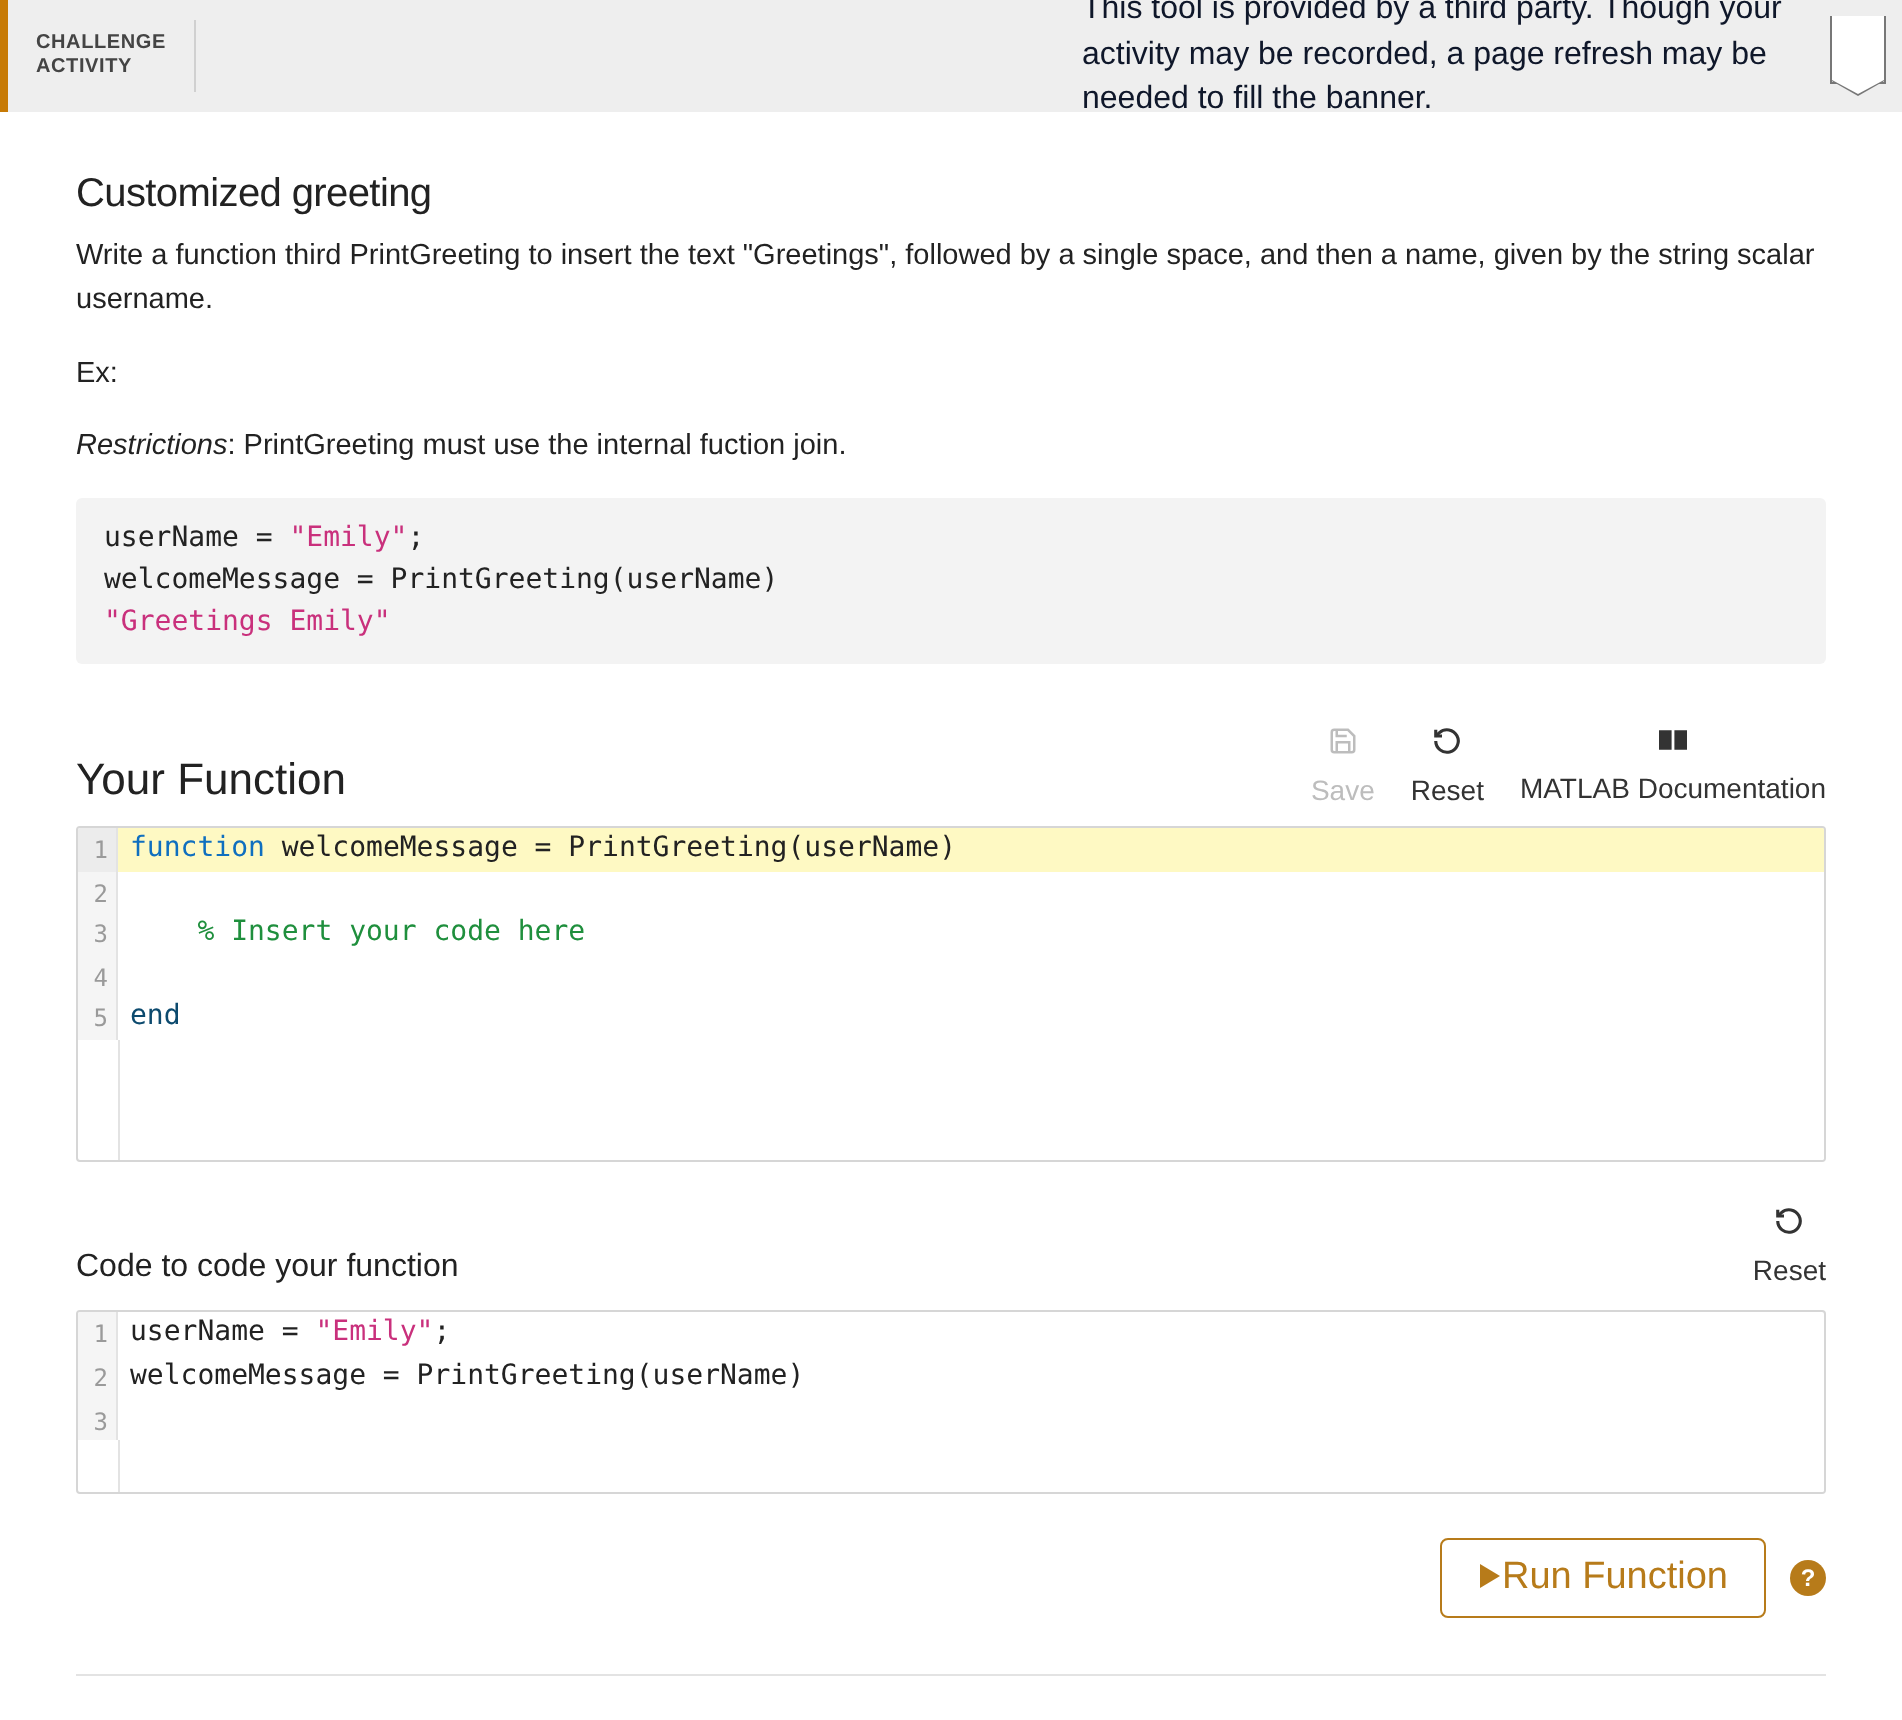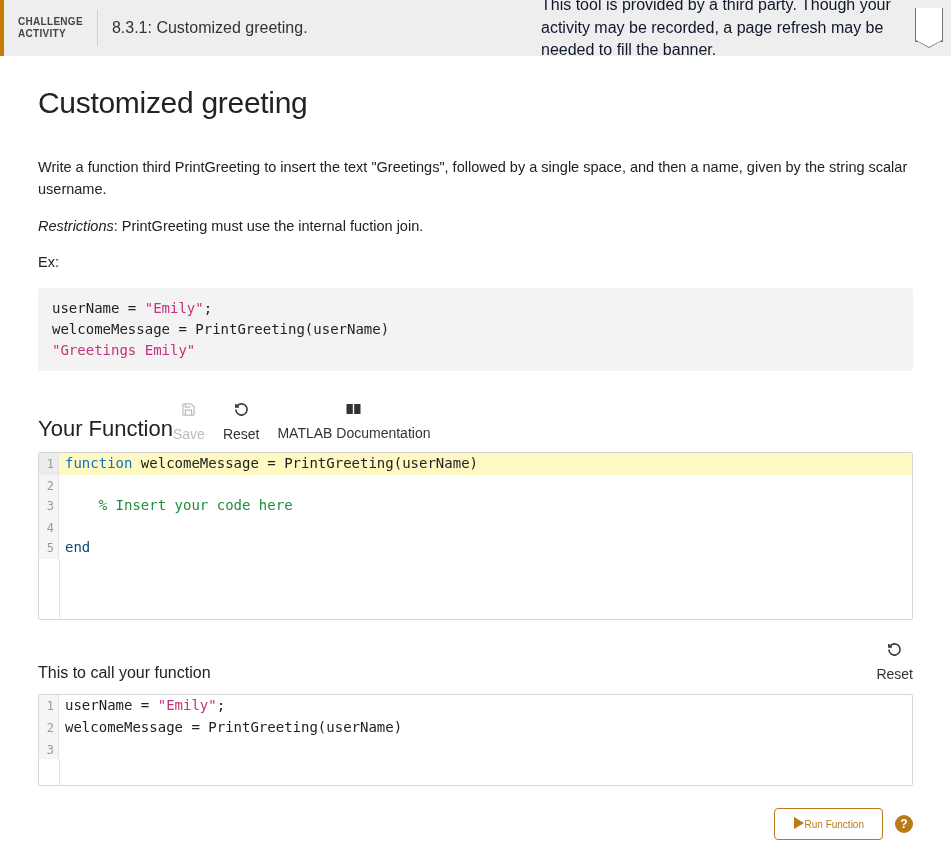--- a/index.html
+++ b/index.html
@@ -72,23 +72,23 @@
       border-left: 13px solid transparent;
       border-right: 13px solid transparent;
       border-top: 7px solid #fff;
       z-index: 1;
     }
 
     .content {
       padding: 30px 38px 20px 38px;
     }
     h1.page-title {
-      font-size: 30px;
+      font-size: 20px;
       font-weight: 400;
-      margin-bottom: 36px;
+      margin-bottom: 8px;
       letter-spacing: -0.3px;
     }
     .instr {
       font-size: 14.5px;
       line-height: 1.55;
       margin-bottom: 14px;
     }
     .instr strong { font-weight: 400; }
     .instr em { font-style: italic; }
 
@@ -100,20 +100,21 @@
       font-size: 14px;
       line-height: 1.5;
       margin-bottom: 28px;
       white-space: pre;
     }
     .tok-str { color: #c9307c; }
 
     .section-head {
       display: flex;
       align-items: flex-end;
+      justify-content: space-between;
       margin-bottom: 10px;
       margin-top: 31px;
     }
     .section-head h2 {
       font-size: 22px;
       font-weight: 400;
     }
     .btn-row { display: flex; align-items: center; gap: 18px; }
     .tool-btn {
       display: inline-flex;
@@ -183,21 +184,21 @@
       justify-content: flex-end; 
       align-items: center; 
       gap: 12px; 
       margin-bottom: 28px;
     }
     .run-btn {
       border: 1px solid #b77b1a;
       background: #fff;
       color: #b77b1a;
       padding: 8px 18px;
-      font-size: 10px;
+      font-size: 19px;
       border-radius: 4px;
       display: inline-flex;
       align-items: center;
       gap: 0;
       cursor: pointer;
     }
     .help-dot {
       width: 18px; height: 18px;
       border-radius: 50%;
       background: #b77b1a;
@@ -230,38 +231,37 @@
   </style>
 </head>
 <body>
 
 <div class="banner">
   <div class="banner-badge">
     <div>CHALLENGE</div>
     <div>ACTIVITY</div>
   </div>
   <div class="banner-sep"></div>
-  <div class="banner-title">8.3.1: Customized greeting.</div>
   <div class="banner-spacer"></div>
   <div class="banner-note">This tool is provided by a third party. Though your activity may be recorded, a page refresh may be needed to fill the banner.</div>
   <div class="ribbon"></div>
 </div>
 
 <div class="content">
   <h1 class="page-title">Customized greeting</h1>
 
   <p class="instr">
     <span>Write a function third </span><strong>PrintGreeting</strong><span> to insert the text "Greetings", followed by a single space, and then a name, given by the string scalar </span><strong>username</strong><span>.</span>
   </p>
 
+  <p class="instr">Ex:</p>
+
   <p class="instr">
     <em>Restrictions</em><span>:  PrintGreeting must use the internal fuction join.</span>
   </p>
-
-  <p class="instr">Ex:</p>
 
   <div class="example-block"><span>userName = </span><span class="tok-str">"Emily"</span><span>;</span>
 <span>welcomeMessage = PrintGreeting(userName)</span>
 <span class="tok-str">"Greetings Emily"</span></div>
 
   <div class="section-head">
     <h2>Your Function</h2>
     <div class="btn-row">
       <button class="tool-btn disabled">
         <span class="icon">
@@ -311,21 +311,21 @@
         <div class="code"></div>
       </div>
     <div class="line">
         <div class="gutter">5</div>
         <div class="code"><span class="kw-red">end</span></div>
       </div>
     <div class="pad"></div>
   </div>
 
   <div class="call-head">
-    <div class="label">This to call your function</div>
+    <div class="label">Code to code your function</div>
     <button class="tool-btn">
       <span class="icon">
         <svg width="15" height="15" viewBox="0 0 24 24" fill="none" stroke="#333" stroke-width="2.5">
             <path d="M3 12a9 9 0 1 0 3-6.7L3 8"></path>
             <polyline points="3 3 3 8 8 8"></polyline>
           </svg>
       </span>
       <span>Reset</span>
     </button>
   </div>

